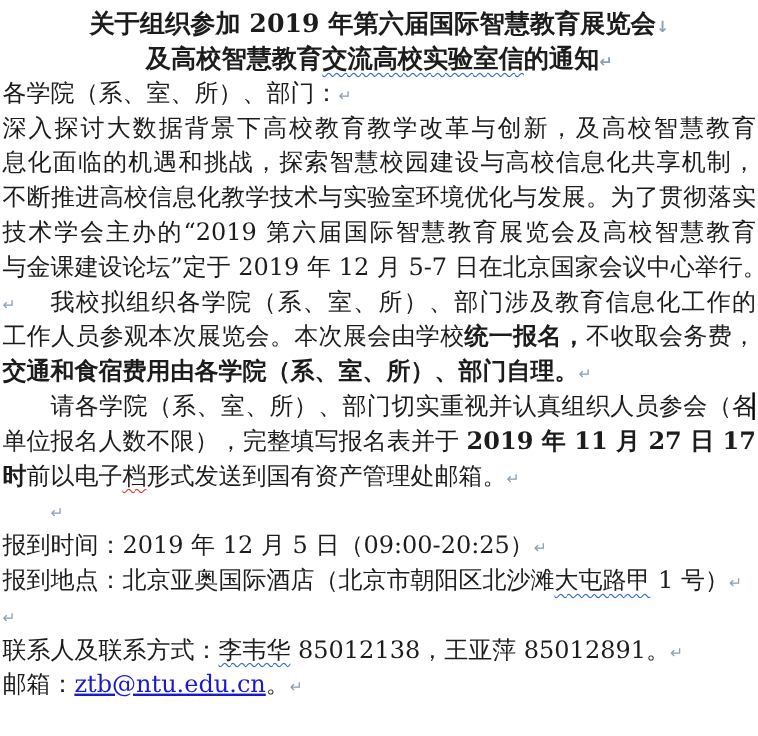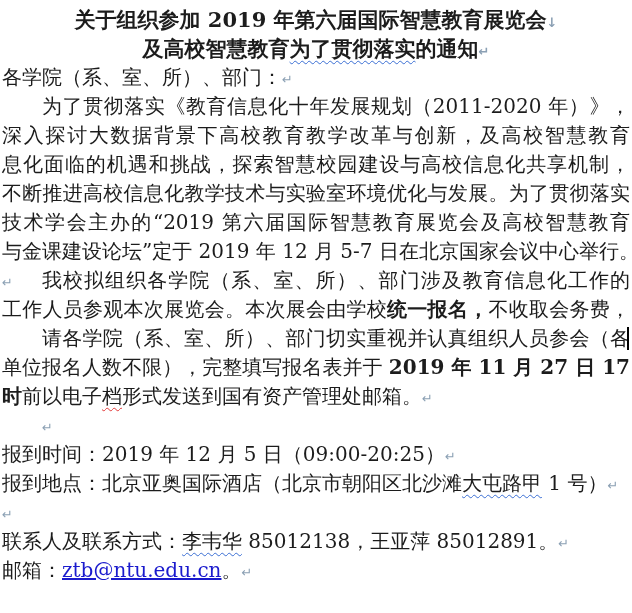--- a/index.html
+++ b/index.html
@@ -41,30 +41,27 @@
 </head>
 <body>
 
 <div class="page">
 
   <div class="line center title">
     <span>关于组织参加 2019 年第六届国际智慧教育展览会</span><span class="pilcrow">↓</span>
   </div>
 
   <div class="line center title">
-    <span>及高校智慧教育</span><span class="wavy-blue">为了贯彻落实</span><span>的通知</span><span class="pilcrow">↵</span>
+    <span>及高校智慧教育</span><span class="wavy-blue">交流高校实验室信</span><span>的通知</span><span class="pilcrow">↵</span>
   </div>
 
   <div class="line">
     <span>各学院（系、室、所）、部门：</span><span class="pilcrow">↵</span>
   </div>
 
-  <div class="line j indent">
-    <span>为了贯彻落实《教育信息化十年发展规划（2011-2020 年）》，</span>
-  </div>
 
   <div class="line j">
     <span>深入探讨大数据背景下高校教育教学改革与创新，及高校智慧教育</span>
   </div>
 
   <div class="line j">
     <span>息化面临的机遇和挑战，探索智慧校园建设与高校信息化共享机制，</span>
   </div>
 
   <div class="line j">
@@ -80,20 +77,23 @@
   </div>
 
   <div class="line j indent">
     <span>我校拟组织各学院（系、室、所）、部门涉及教育信息化工作的</span>
   </div>
 
   <div class="line j">
     <span>工作人员参观本次展览会。本次展会由学校</span><span class="b">统一报名，</span><span>不收取会务费，</span>
   </div>
 
+  <div class="line">
+    <span class="b">交通和食宿费用由各学院（系、室、所）、部门自理。</span><span class="pilcrow">↵</span>
+  </div>
 
   <div class="line j indent">
     <span>请各学院（系、室、所）、部门切实重视并认真组织人员参会（各</span><span class="cursor"></span>
   </div>
 
   <div class="line j">
     <span>单位报名人数不限），完整填写报名表并于 </span><span class="b">2019 年 11 月 27 日 17</span>
   </div>
 
   <div class="line">

